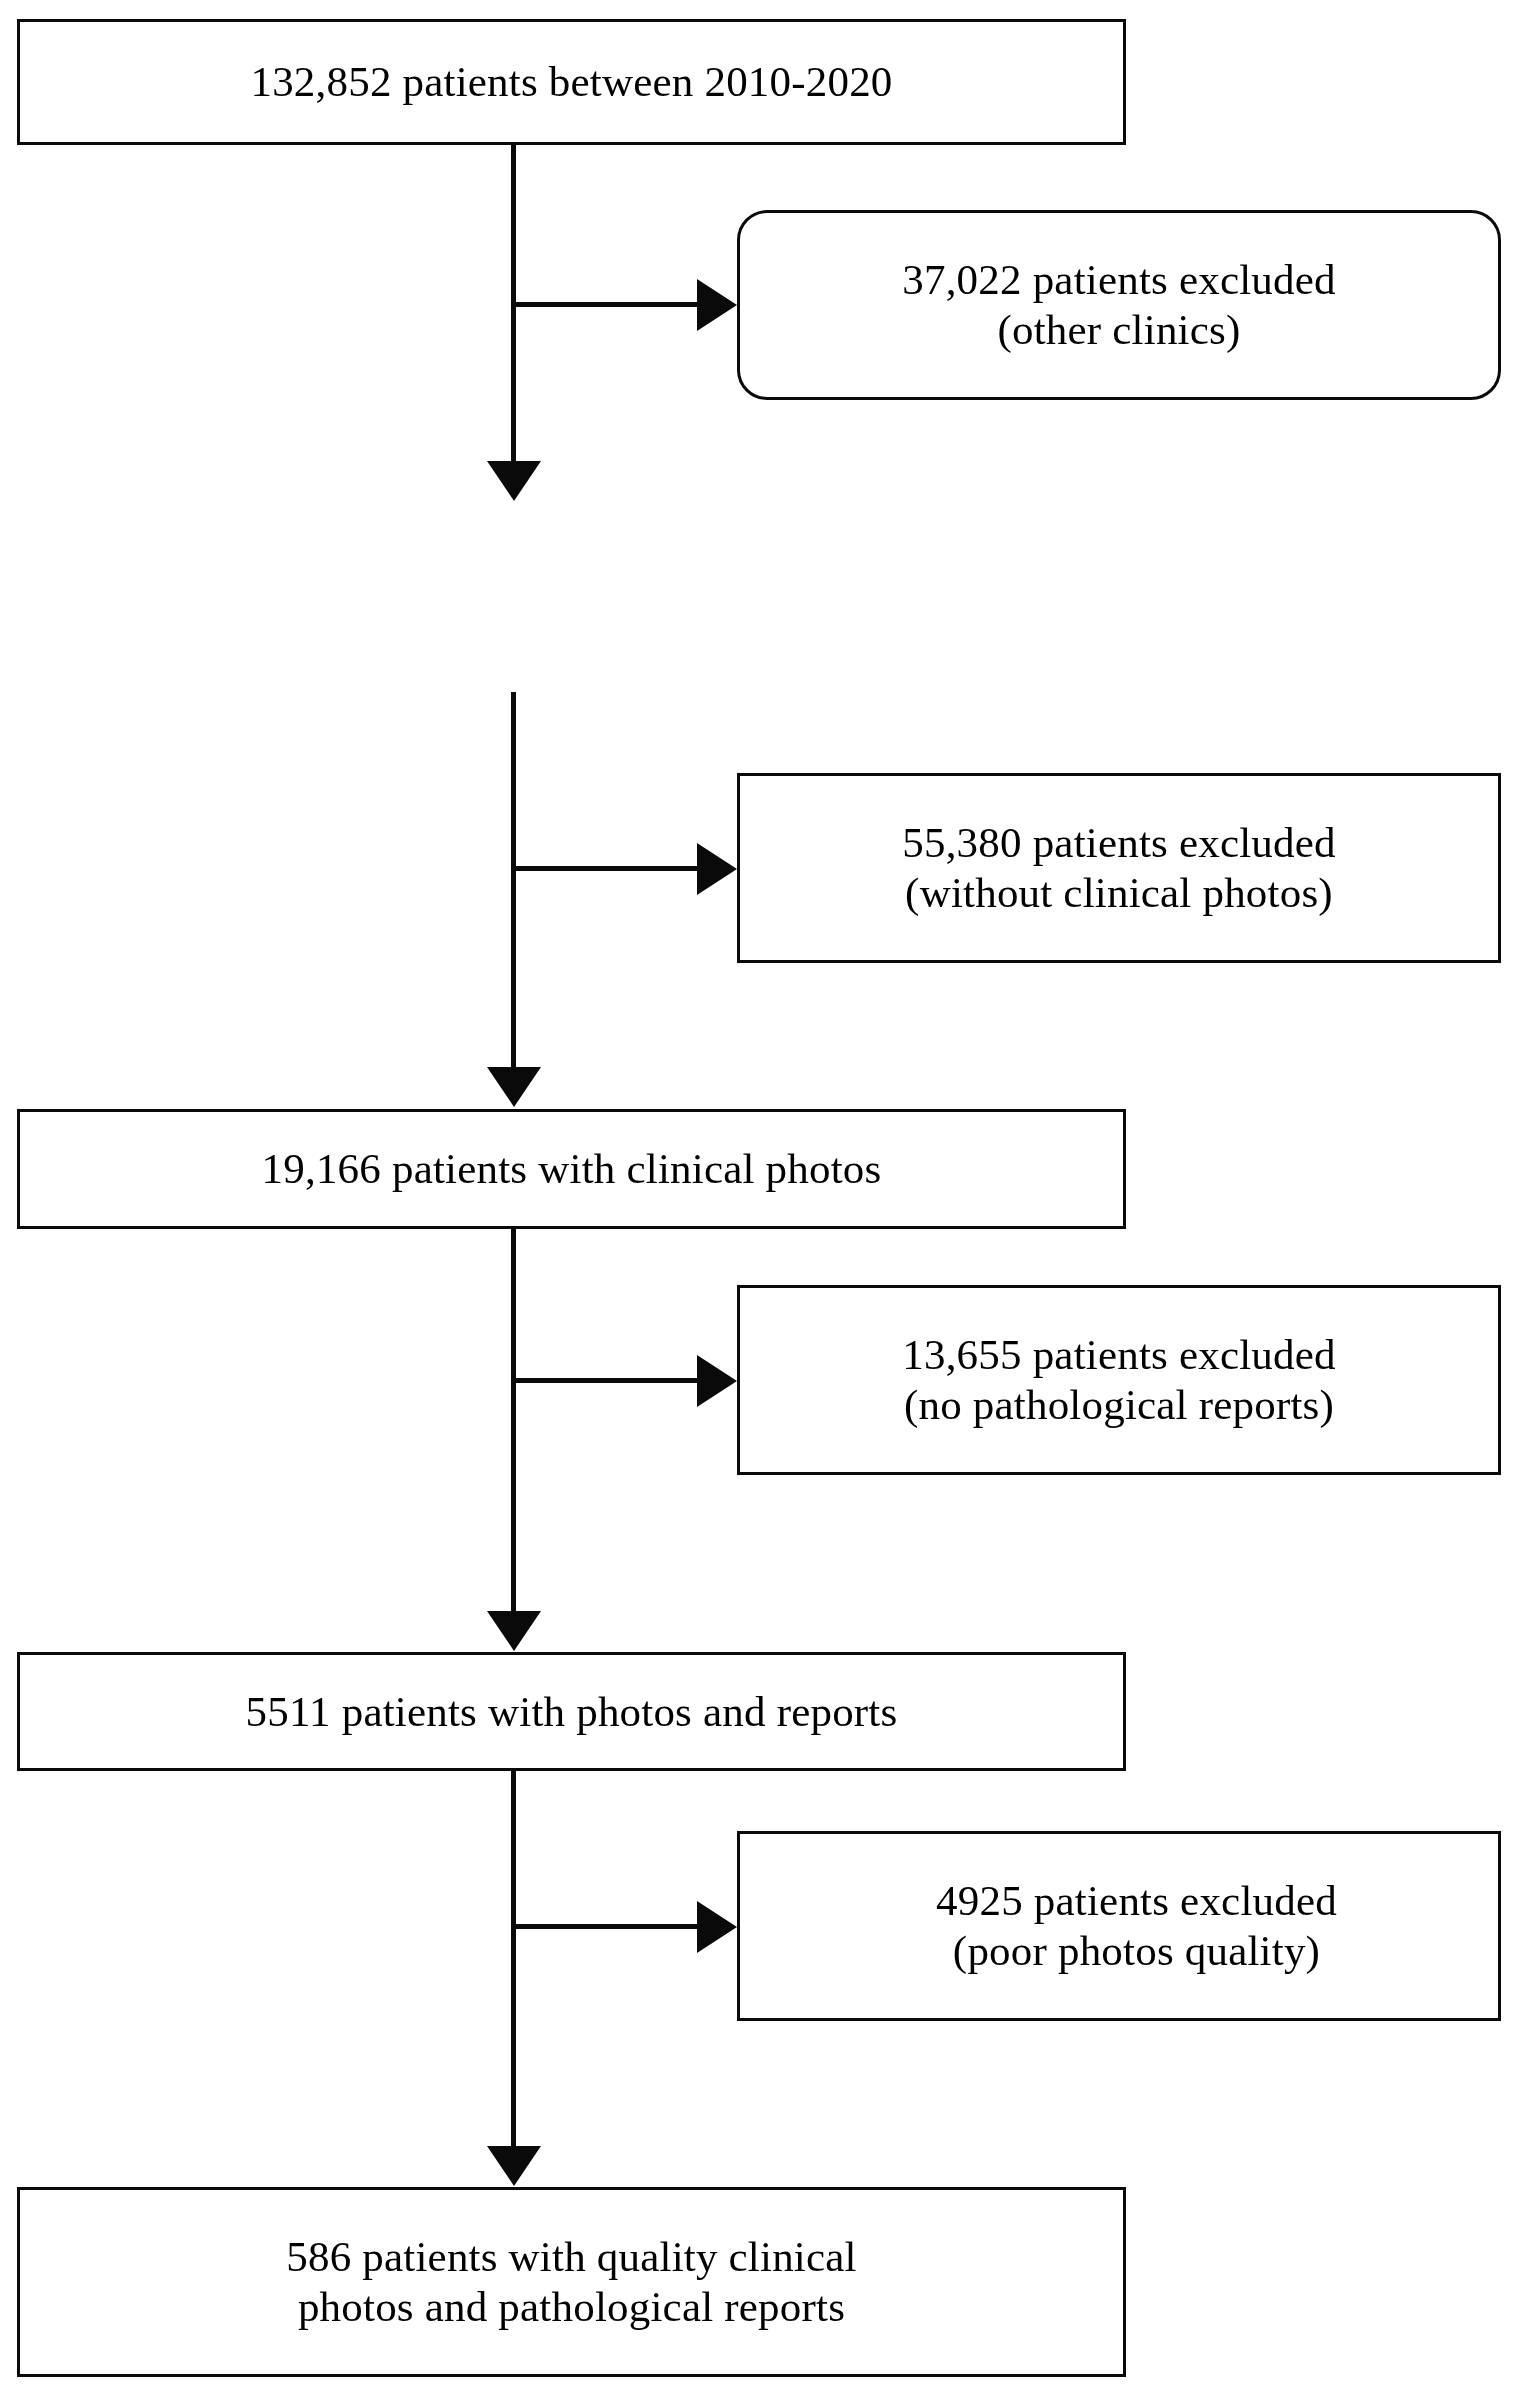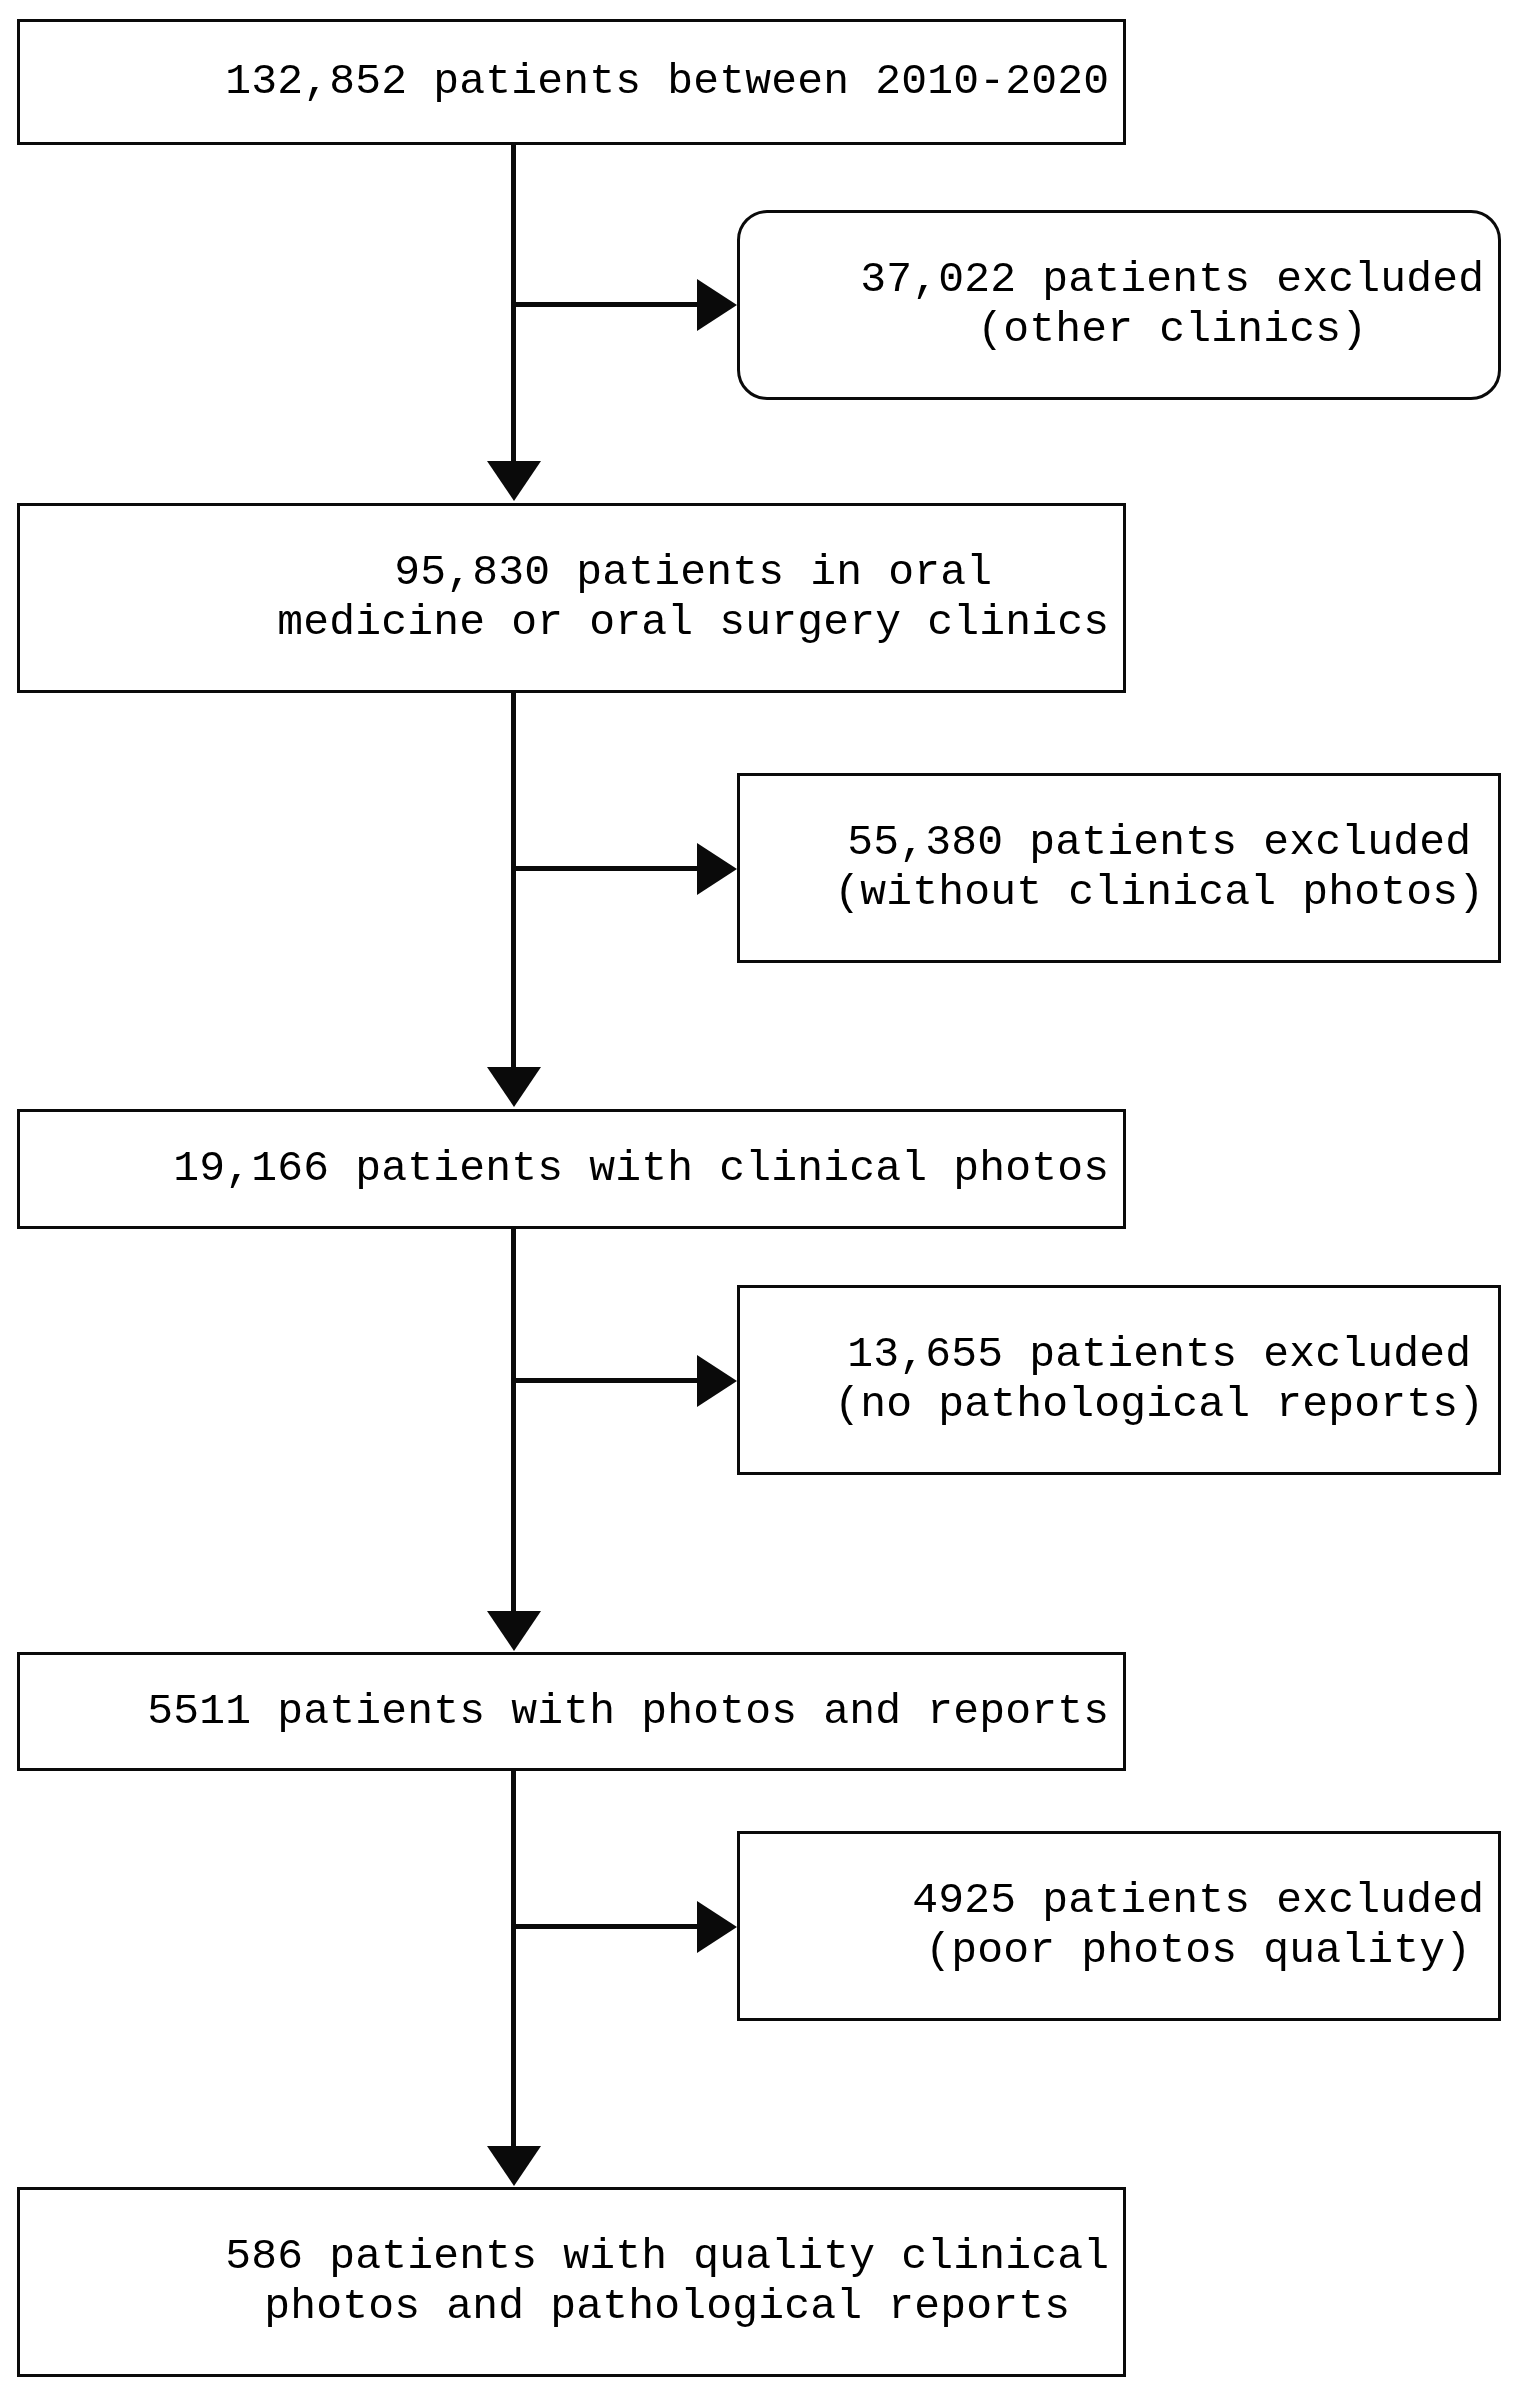--- a/index.html
+++ b/index.html
@@ -17,26 +17,25 @@
   }
 
   
   .node {
     position: absolute;
     box-sizing: border-box;
     background: #ffffff;
     border: 3.8px solid #0a0a0a;
     display: flex;
     align-items: center;
-    justify-content: flex-end;
+    justify-content: center;
     text-align: center;
     color: #000000;
     line-height: 1.16;
     letter-spacing: 0.2px;
-    font-family: Liberation Mono, monospace;
   }
   .node .txt {
     display: block;
     padding: 0 13.7px;
     white-space: pre-line;
     font-size: 43px;
   }
 
   .main-node { left: 17px; width: 1109px; }
   .excl-node { left: 737px; width: 764px; }
@@ -123,24 +122,20 @@
   <div class="vline" id="v1"></div>
   <div class="arrow-down" id="a1"></div>
   <div class="hline" id="h1"></div>
   <div class="arrow-right" id="ah1"></div>
 
   <div class="node excl-node" id="node-excl-clinics">
     <span class="txt">37,022 patients excluded
 (other clinics)</span>
   </div>
 
-  <div class="node main-node" id="node-oral">
-    <span class="txt">95,830 patients in oral
-medicine or oral surgery clinics</span>
-  </div>
 
   <div class="vline" id="v2"></div>
   <div class="arrow-down" id="a2"></div>
   <div class="hline" id="h2"></div>
   <div class="arrow-right" id="ah2"></div>
 
   <div class="node excl-node" id="node-excl-nophotos">
     <span class="txt">55,380 patients excluded
 (without clinical photos)</span>
   </div>

